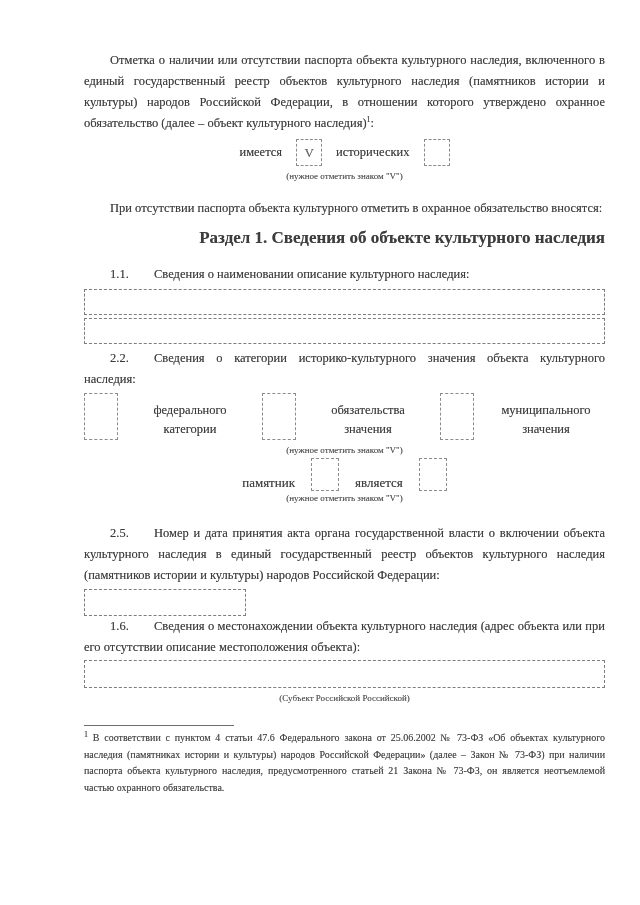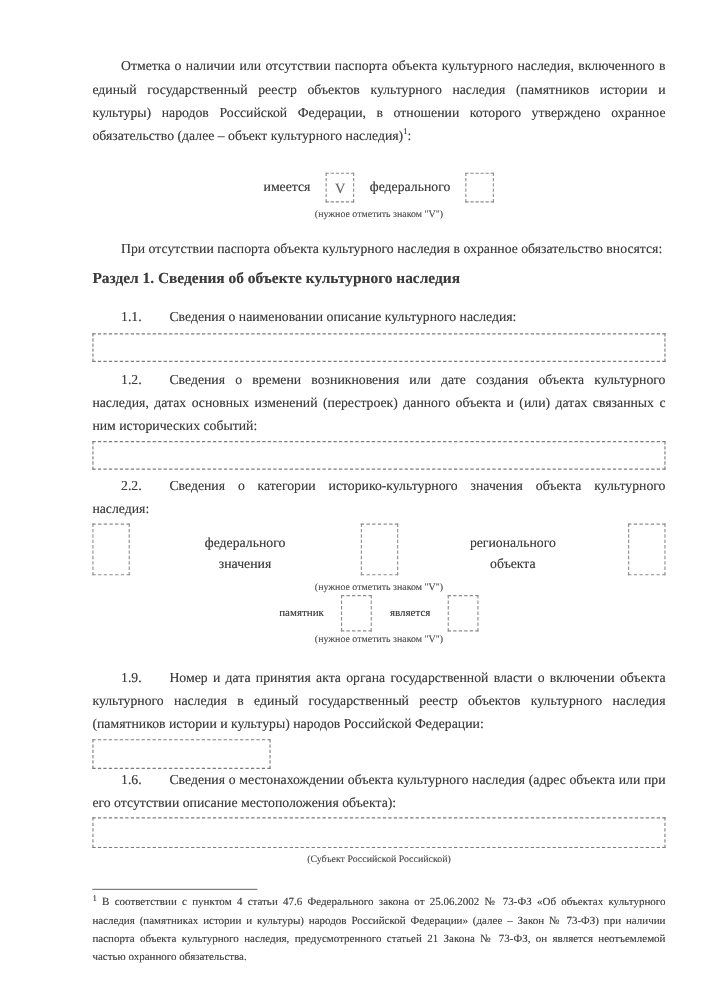--- a/index.html
+++ b/index.html
@@ -36,53 +36,53 @@
   .cbox-mid{ width:28px; height:33px; }
   .cbox-tall{ width:34px; height:47px; }
   .field{
     box-sizing:border-box;
     border:1px dashed #7d7d7d;
     background:#fff;
   }
   .field-full{ width:100%; height:26px; }
 
   .presence-row{
-    margin-top:23px;
+    margin-top:5px;
     display:flex; align-items:center; justify-content:center;
     gap:14px;
     font-size:12.5px;
   }
   .hint{
     margin-top:5px;
     text-align:center;
     font-size:9px;
     color:#555;
   }
   .section-title{
     margin:9px 0 0 0;
-    font-size:14px;
+    font-size:17px;
     font-weight:bold;
-    text-align:left;
+    text-align:right;
   }
   .cat-row{
     margin-top:3px;
     display:flex; align-items:flex-start; justify-content:space-between;
   }
   .cat-label{
     width:118px;
     margin-top:8px;
     text-align:center;
     font-size:12.5px;
     line-height:19px;
   }
   .kind-row{
     margin-top:3px;
-    display:flex; align-items:center; justify-content:center;
+    display:flex; align-items:flex-end; justify-content:center;
     gap:16px;
-    font-size:10px;
+    font-size:13px;
   }
   .footnote{ margin-top:22px; }
   .footnote-rule{
     width:150px; height:0;
     border-top:1px solid #6f6f6f;
   }
   .footnote-text{
     margin:4px 0 0 0;
     font-size:10px;
     line-height:16.5px;
@@ -98,54 +98,54 @@
 </head>
 <body>
 
 <div class="page">
 
   <p class="para indent"><span>Отметка о наличии или отсутствии паспорта объекта культурного наследия, включенного в единый государственный реестр объектов культурного наследия (памятников истории и культуры) народов Российской Федерации, в отношении которого утверждено охранное обязательство (далее – объект культурного наследия)</span><sup>1</sup><span>:</span></p>
 
   <div class="presence-row">
     <span>имеется</span>
     <span class="cbox cbox-sm"><span>V</span></span>
-    <span>федерального</span>
+    <span>исторических</span>
     <span class="cbox cbox-sm"></span>
   </div>
   <div class="hint">(нужное отметить знаком "V")</div>
 
-  <p class="para indent mt17">При отсутствии паспорта объекта культурного наследия в охранное обязательство вносятся:</p>
+  <p class="para indent mt17">При отсутствии паспорта объекта культурного отметить в охранное обязательство вносятся:</p>
 
   <h2 class="section-title">Раздел 1. Сведения об объекте культурного наследия</h2>
 
   <p class="para indent mt16"><span class="item-num">1.1.</span><span>Сведения о наименовании описание культурного наследия:</span></p>
   <div class="field field-full mt4"></div>
 
-  <p class="para indent mt6"><span class="item-num">1.2.</span><span>Сведения о времени возникновения или дате создания объекта культурного наследия, датах основных изменений (перестроек) данного объекта и (или) датах связанных с ним исторических событий:</span></p>
   <div class="field field-full mt3"></div>
 
   <p class="para indent mt4"><span class="item-num">2.2.</span><span>Сведения о категории историко-культурного значения объекта культурного наследия:</span></p>
   <div class="cat-row">
     <span class="cbox cbox-tall"></span>
-    <span class="cat-label">федерального значения</span>
+    <span class="cat-label">федерального категории</span>
     <span class="cbox cbox-tall"></span>
-    <span class="cat-label">регионального объекта</span>
+    <span class="cat-label">обязательства значения</span>
     <span class="cbox cbox-tall"></span>
+    <span class="cat-label">муниципального значения</span>
   </div>
   <div class="hint">(нужное отметить знаком "V")</div>
 
   <div class="kind-row">
     <span>памятник</span>
     <span class="cbox cbox-mid"></span>
     <span>является</span>
     <span class="cbox cbox-mid"></span>
   </div>
   <div class="hint mt2">(нужное отметить знаком "V")</div>
 
-  <p class="para indent mt20"><span class="item-num">1.9.</span><span>Номер и дата принятия акта органа государственной власти о включении объекта культурного наследия в единый государственный реестр объектов культурного наследия (памятников истории и культуры) народов Российской Федерации:</span></p>
+  <p class="para indent mt20"><span class="item-num">2.5.</span><span>Номер и дата принятия акта органа государственной власти о включении объекта культурного наследия в единый государственный реестр объектов культурного наследия (памятников истории и культуры) народов Российской Федерации:</span></p>
   <div class="field field-small mt3"></div>
 
   <p class="para indent mt14"><span class="item-num">1.6.</span><span>Сведения о местонахождении объекта культурного наследия (адрес объекта или при его отсутствии описание местоположения объекта):</span></p>
   <div class="field field-full field-16 mt2"></div>
   <div class="hint">(Субъект Российской Российской)</div>
 
   <div class="footnote">
     <div class="footnote-rule"></div>
     <p class="footnote-text"><sup>1</sup> <span>В соответствии с пунктом 4 статьи 47.6 Федерального закона от 25.06.2002 № 73-ФЗ «Об объектах культурного наследия (памятниках истории и культуры) народов Российской Федерации» (далее – Закон № 73-ФЗ) при наличии паспорта объекта культурного наследия, предусмотренного статьей 21 Закона № 73-ФЗ, он является неотъемлемой частью охранного обязательства.</span></p>
   </div>

